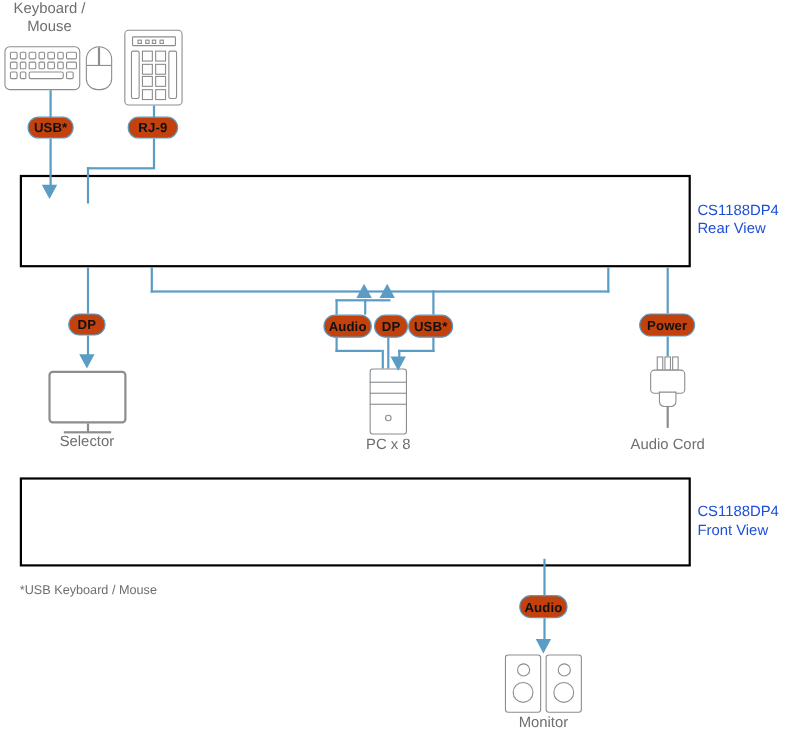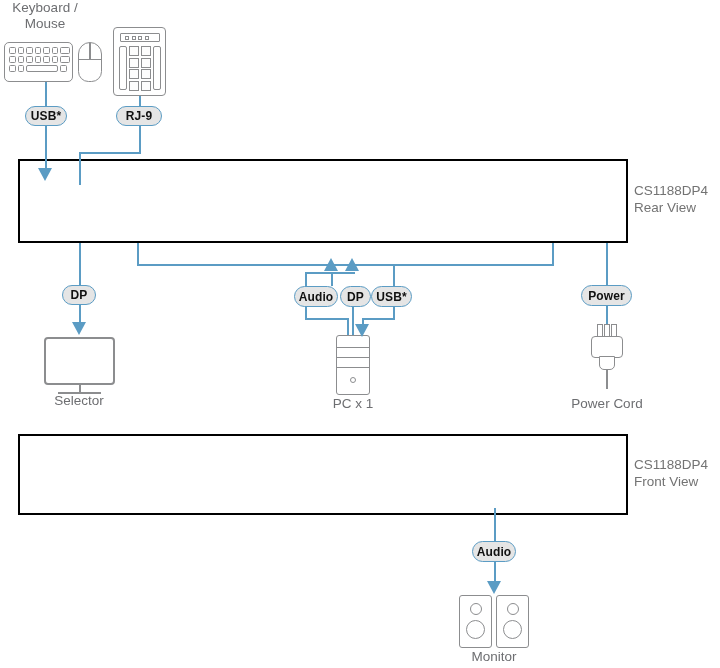--- a/index.html
+++ b/index.html
@@ -22,38 +22,38 @@
     font-size:13.5px;
     line-height:15.5px;
     color:#6d6e71;
     text-align:center;
     white-space:pre-line;
   }
   .model{
     position:absolute;
     font-size:13.5px;
     line-height:17px;
-    color:#737373;
+    color:#1d4ed8;
     text-align:left;
     white-space:pre-line;
   }
   .foot{
     position:absolute;
     font-size:11.5px;
     color:#6d6e71;
     text-align:left;
   }
 
   
   .badge{
     position:absolute;
     box-sizing:border-box;
     border:1.3px solid #5b9cc4;
     border-radius:999px;
-    background:#e5e5e5;
+    background:#c2410c;
     color:#111111;
     font-size:12px;
     font-weight:bold;
     line-height:1;
     display:flex;
     align-items:center;
     justify-content:center;
     letter-spacing:.1px;
     z-index:6;
   }
@@ -355,33 +355,33 @@
   <div class="outline" id="mon-screen" style="left:44px;top:337px;width:71px;height:48px;"></div>
   <div class="mon-part" style="left:78.5px;top:385px;width:2px;height:8px;"></div>
   <div class="mon-part" style="left:58px;top:392px;width:43px;height:2px;"></div>
   <div class="cap" style="left:39px;top:393px;width:80px;">Selector</div>
 
   <div class="outline" id="pc" style="left:336px;top:335px;width:34px;height:60px;"></div>
   <div class="pc-line" style="left:336px;top:347px;width:34px;height:1.4px;"></div>
   <div class="pc-line" style="left:336px;top:357px;width:34px;height:1.4px;"></div>
   <div class="pc-line" style="left:336px;top:367px;width:34px;height:1.4px;"></div>
   <div class="pc-dot" style="left:350px;top:377px;width:6px;height:6px;"></div>
-  <div class="cap" style="left:313px;top:396px;width:80px;">PC x 1</div>
+  <div class="cap" style="left:313px;top:396px;width:80px;">PC x 8</div>
 
   <div class="wire wv" style="left:606px;top:243px;height:42px;"></div>
   <div class="badge" style="left:581px;top:285px;width:51px;height:21px;">Power</div>
   <div class="wire wv" style="left:606px;top:306px;height:18px;"></div>
 
   <div class="pc-prong" style="left:597px;top:324px;width:6px;height:13px;"></div>
   <div class="pc-prong" style="left:604px;top:324px;width:6px;height:13px;"></div>
   <div class="pc-prong" style="left:611px;top:324px;width:6px;height:13px;"></div>
   <div class="pc-head" style="left:591px;top:336px;width:32px;height:22px;border-radius:4px;"></div>
   <div class="pc-head" style="left:599px;top:356px;width:16px;height:14px;border-radius:0 0 5px 5px;"></div>
   <div class="mon-part" style="left:605.5px;top:369px;width:2px;height:20px;"></div>
-  <div class="cap" style="left:561px;top:396px;width:92px;">Power Cord</div>
+  <div class="cap" style="left:561px;top:396px;width:92px;">Audio Cord</div>
 
   <div class="chassis" style="left:18px;top:434px;width:610px;height:81px;"></div>
 
   <div class="fbar" style="left:33px;top:458px;width:580px;height:22px;"></div>
 
   <div class="fled" style="left:191px;top:450px;width:5px;height:5px;"></div>
   <div class="fled" style="left:231px;top:450px;width:5px;height:5px;"></div>
   <div class="fled" style="left:269px;top:450px;width:5px;height:5px;"></div>
   <div class="fled" style="left:308px;top:450px;width:5px;height:5px;"></div>
   <div class="fled" style="left:348px;top:450px;width:5px;height:5px;"></div>
@@ -436,20 +436,21 @@
   </div>
 
   <div class="fled" style="left:553px;top:497px;width:5px;height:5px;"></div>
   <div class="fled" style="left:567px;top:497px;width:5px;height:5px;"></div>
   <div class="fled" style="left:581px;top:497px;width:5px;height:5px;"></div>
   <div class="fled" style="left:595px;top:497px;width:5px;height:5px;"></div>
 
   <div class="model" style="left:634px;top:456px;width:86px;">CS1188DP4
 Front View</div>
 
+  <div class="foot" style="left:18px;top:531px;width:220px;">*USB Keyboard / Mouse</div>
 
   <div class="wire wv" style="left:494px;top:508px;height:33px;"></div>
   <div class="badge" style="left:472px;top:541px;width:44px;height:21px;">Audio</div>
   <div class="wire wv" style="left:494px;top:562px;height:21px;"></div>
   <svg class="arrow" style="left:487px;top:581px;width:16px;height:14px;">
     <polygon points="0,0 14,0 7,13" fill="#5b9cc4"></polygon>
   </svg>
 
   <div class="spk" style="left:459px;top:595px;width:33px;height:53px;">
     <div class="tw" style="left:9.5px;top:7px;width:12px;height:12px;"></div>

